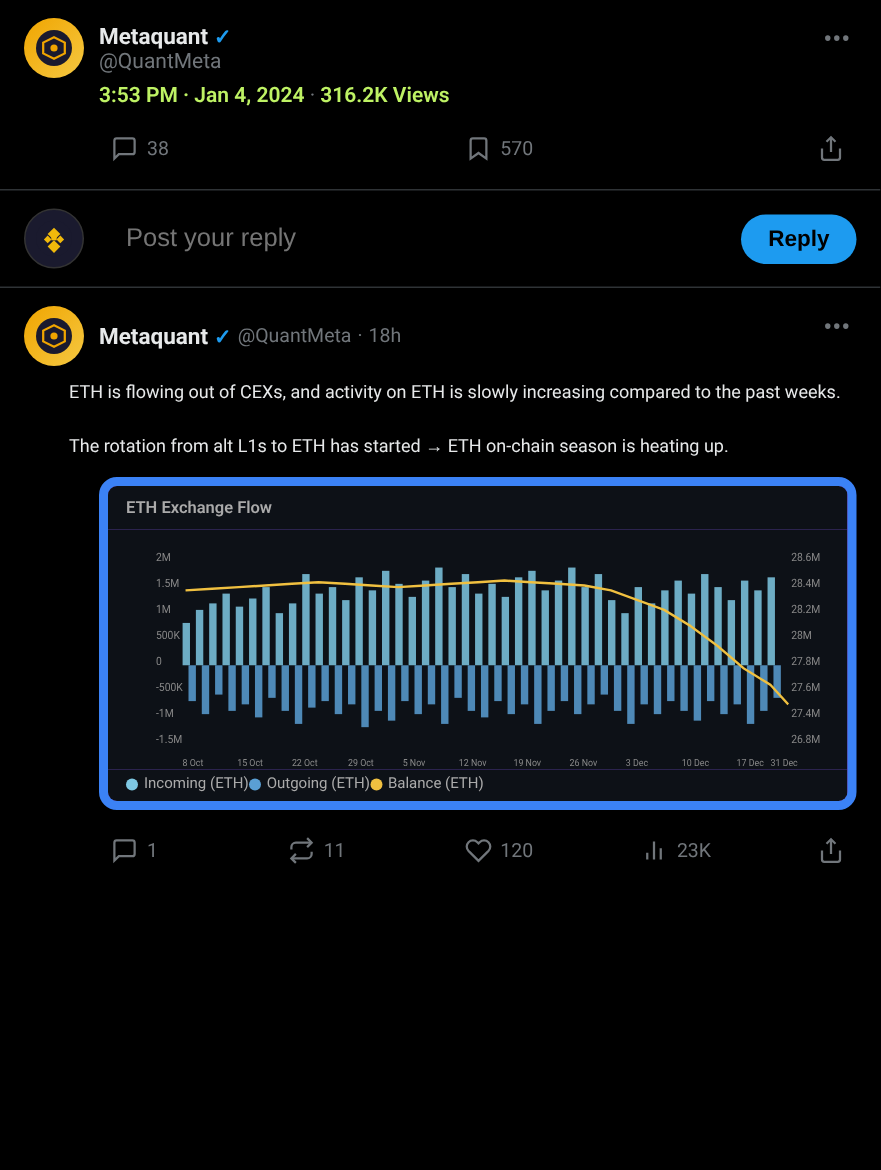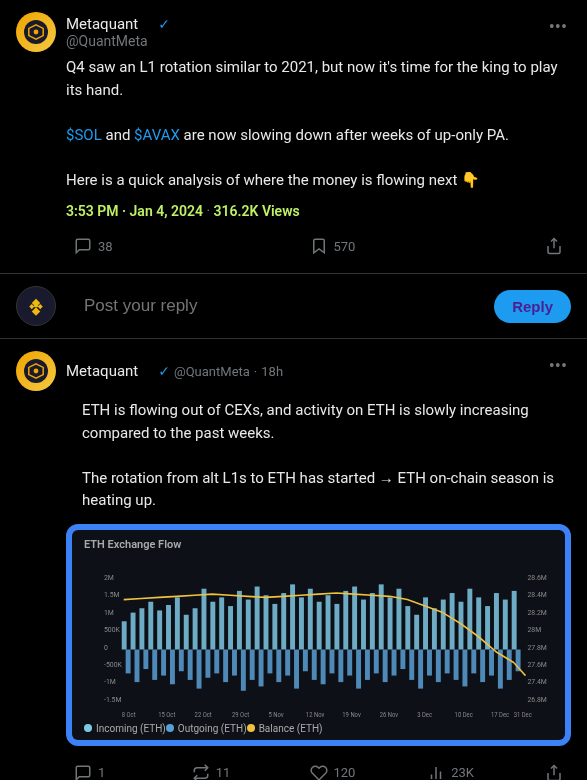--- a/index.html
+++ b/index.html
@@ -43,26 +43,26 @@
     }
     .avatar svg {
       width: 24px;
       height: 24px;
     }
     .user-info {
       display: flex;
       flex-direction: column;
     }
     .display-name {
-      font-weight: 400;
+      font-weight: 700;
       font-size: 15px;
       color: #e7e9ea;
       display: flex;
       align-items: center;
-      gap: 20px;
+      gap: 4px;
     }
     .verified-icon {
       color: #1d9bf0;
       font-size: 14px;
     }
     .username {
       color: #71767b;
       font-size: 14px;
     }
     .more-icon {
@@ -129,21 +129,21 @@
     .reply-input {
       flex: 1;
       background: transparent;
       border: none;
       outline: none;
       color: #71767b;
       font-size: 17px;
     }
     .reply-button {
       background: #1d9bf0;
-      color: #4c1d95;
+      color: #000000;
       border: none;
       border-radius: 20px;
       padding: 8px 18px;
       font-size: 15px;
       font-weight: 700;
       cursor: pointer;
     }
     .second-tweet {
       padding: 12px 16px;
     }
@@ -158,22 +158,22 @@
       align-items: center;
       gap: 10px;
     }
     .second-tweet-meta {
       display: flex;
       align-items: center;
       gap: 4px;
       flex-wrap: wrap;
     }
     .second-tweet-text {
-      margin-left: 66px;
-      font-size: 15px;
+      margin-left: 30px;
+      font-size: 12px;
       line-height: 1.5;
       color: #e7e9ea;
     }
     .chart-container {
       margin-left: 50px;
       margin-top: 12px;
       border-radius: 12px;
       overflow: hidden;
       border: 6px solid #3b82f6;
       background: #8b5cf6;
@@ -242,25 +242,20 @@
           <span>Metaquant</span>
           <span class="verified-icon">✓</span>
         </div>
         <div class="username">@QuantMeta</div>
       </div>
     </div>
     <div class="more-icon">•••</div>
   </div>
 
   <div class="tweet-body">
-    <div class="tweet-text">
-      Q4 saw an L1 rotation similar to 2021, but now it's time for the king to play its hand.<br><br>
-      <a class="tweet-link">$SOL</a> and <a class="tweet-link">$AVAX</a> are now slowing down after weeks of up-only PA.<br><br>
-      Here is a quick analysis of where the money is flowing next 👇
-    </div>
     <div class="tweet-meta">
       <span>3:53 PM · Jan 4, 2024</span> · <span>316.2K Views</span>
     </div>
     <div class="tweet-actions">
       <div class="action-item">
         <svg viewBox="0 0 24 24" fill="none" stroke="currentColor" stroke-width="2">
             <path d="M21 15a2 2 0 0 1-2 2H7l-4 4V5a2 2 0 0 1 2-2h14a2 2 0 0 1 2 2z"></path>
           </svg>
         <span>38</span>
       </div>

